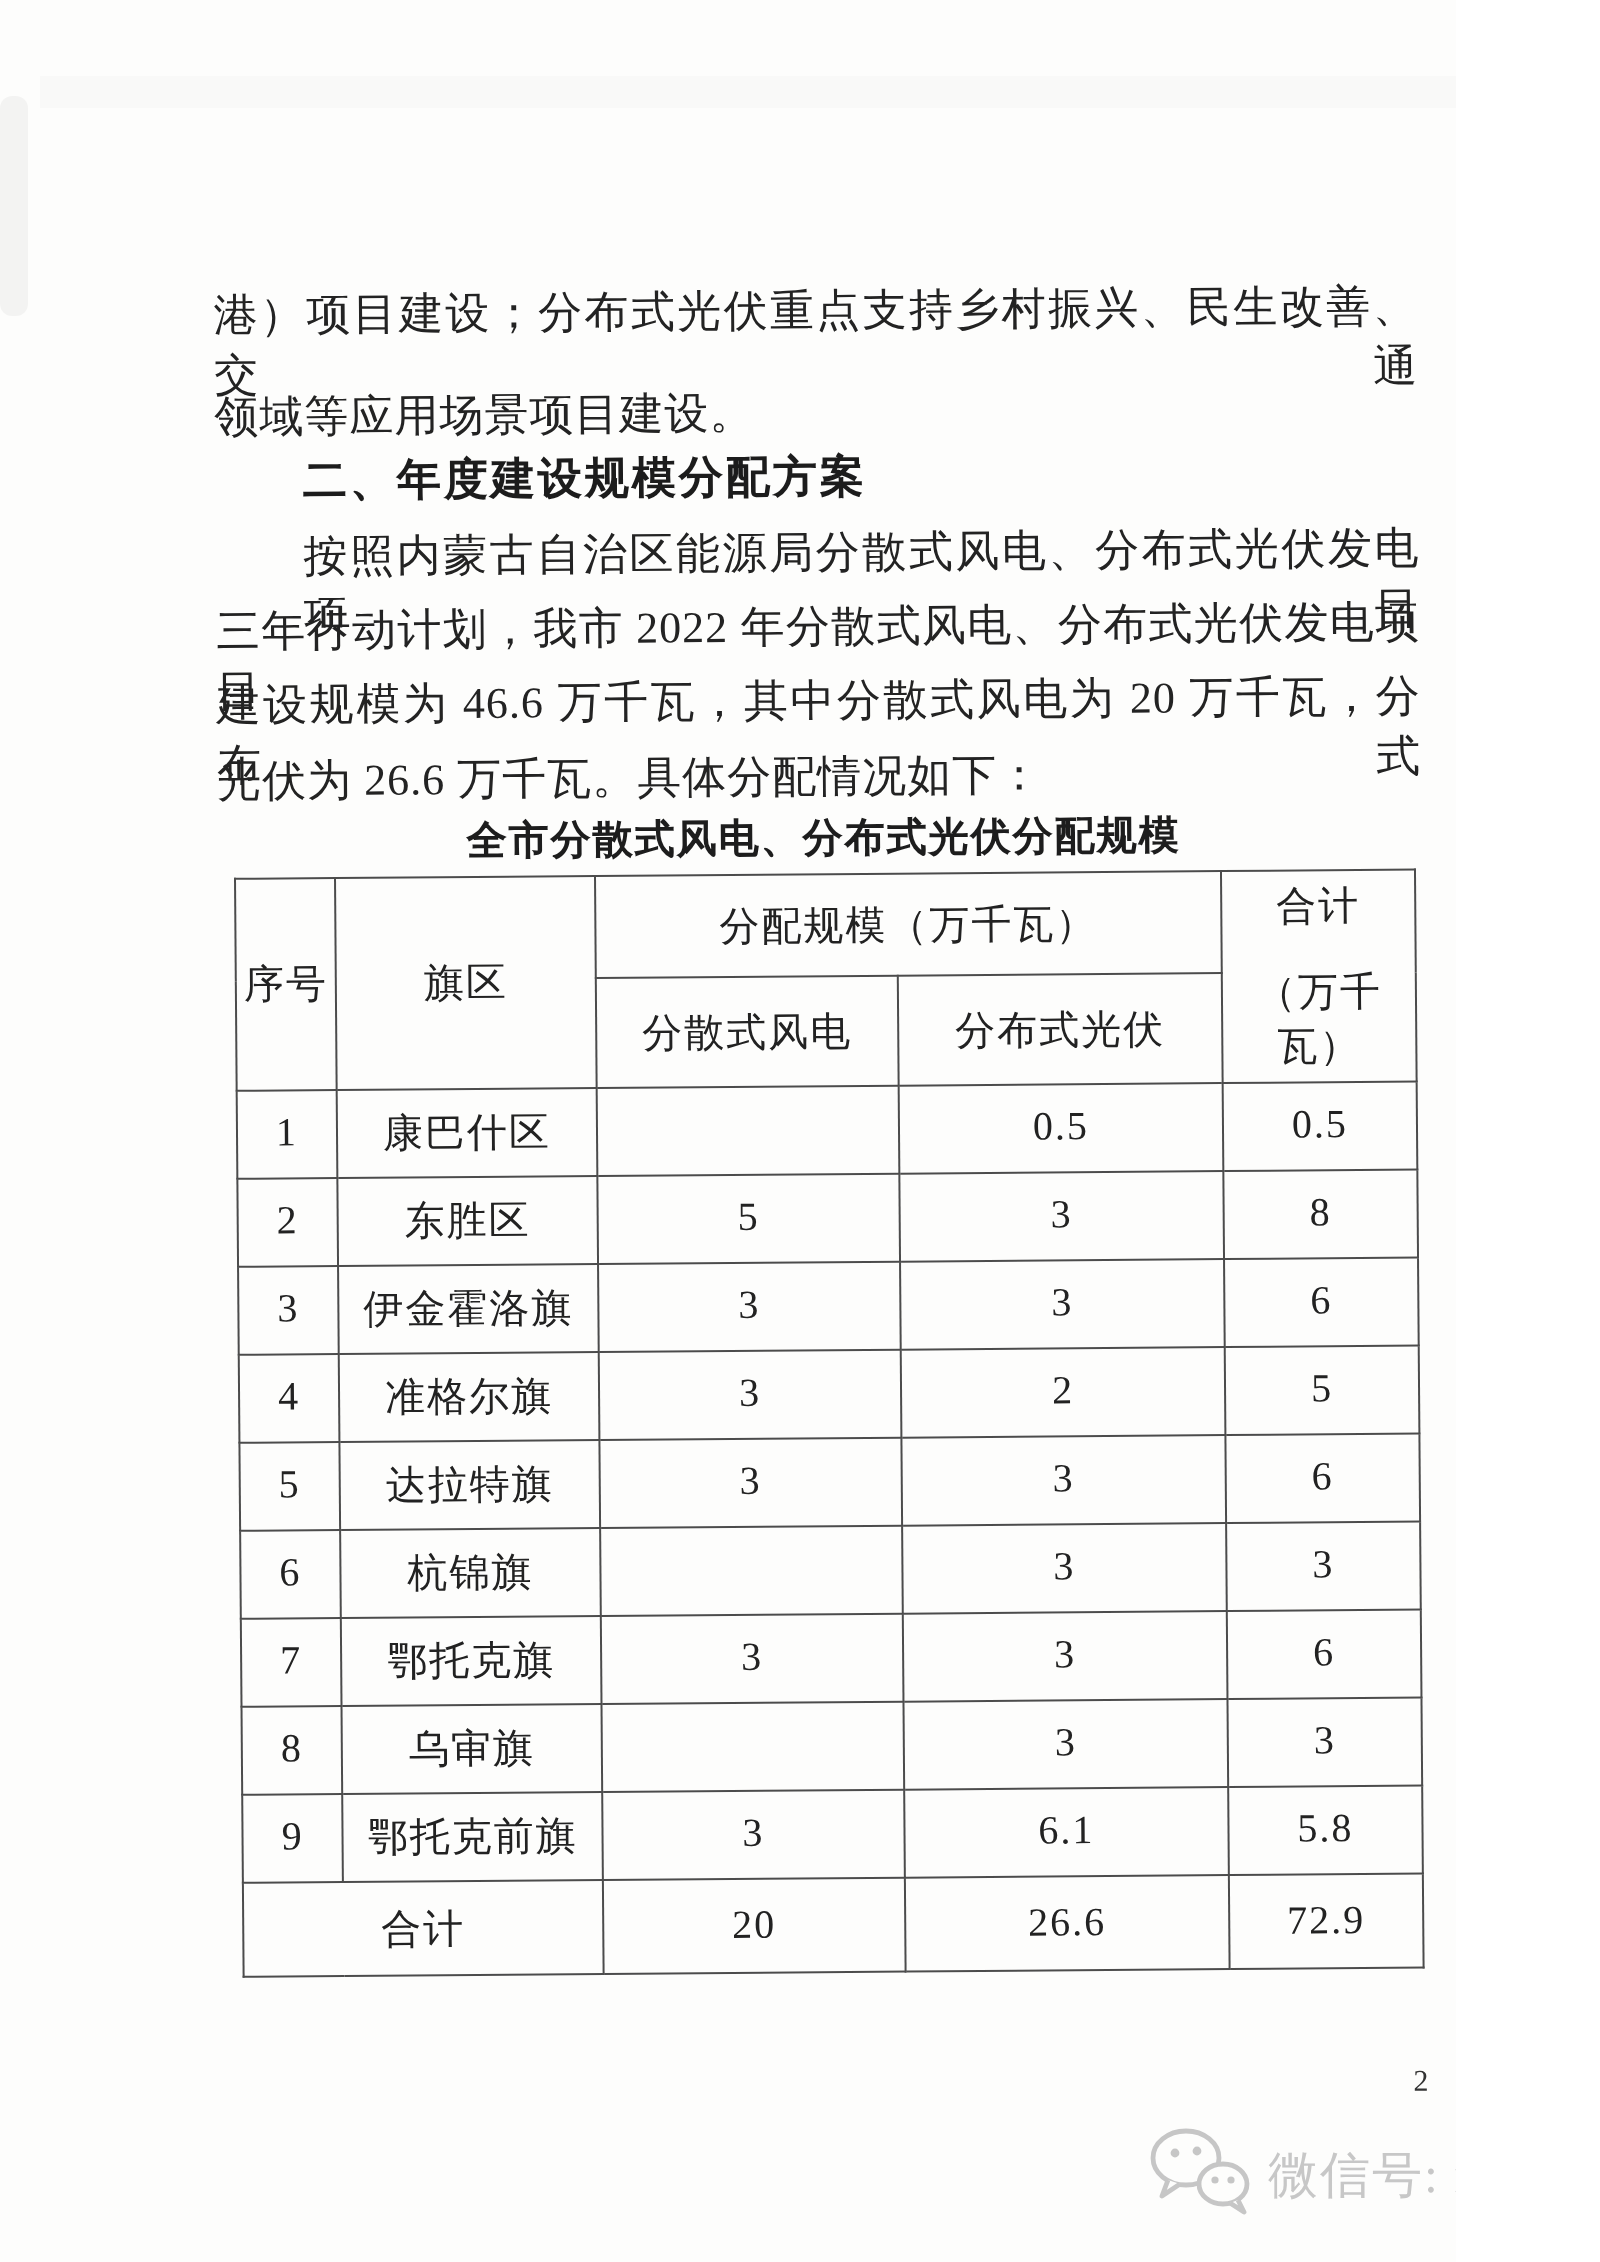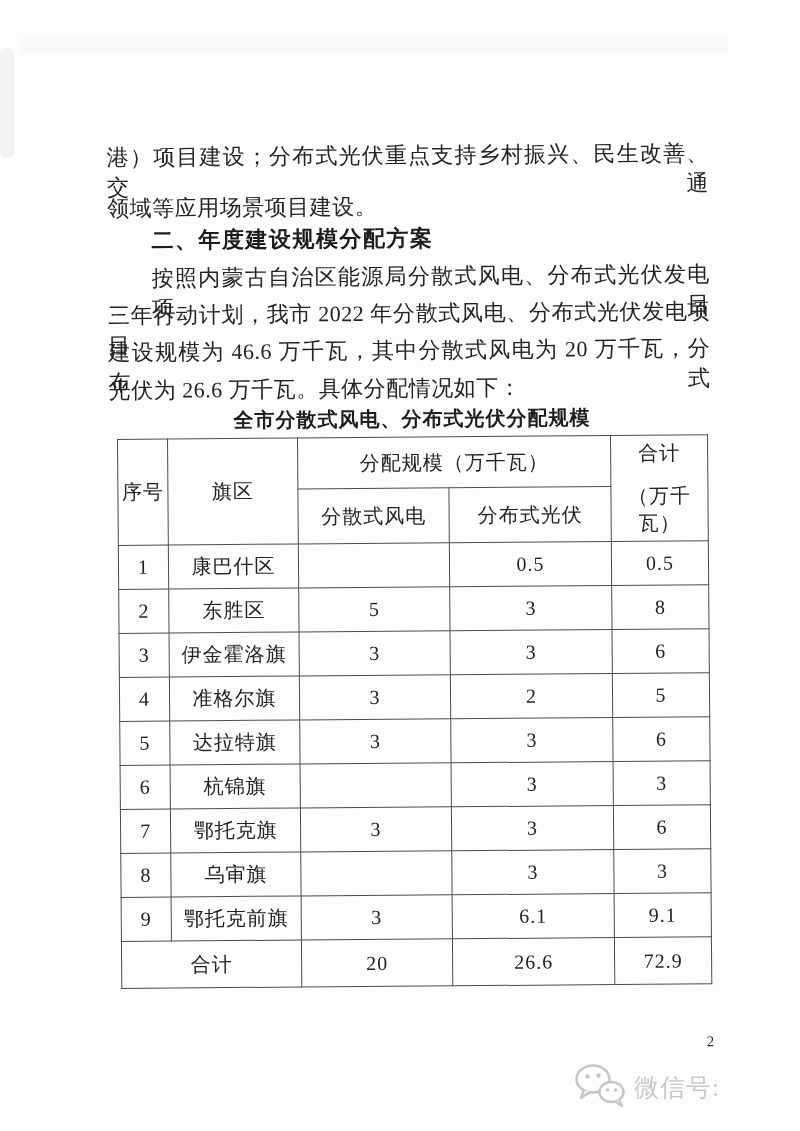--- a/index.html
+++ b/index.html
@@ -206,21 +206,21 @@
           <td>乌审旗</td>
           <td class="num"></td>
           <td class="num">3</td>
           <td class="num">3</td>
         </tr>
         <tr>
           <td class="num">9</td>
           <td>鄂托克前旗</td>
           <td class="num">3</td>
           <td class="num">6.1</td>
-          <td class="num">9.1</td>
+          <td class="num">5.8</td>
         </tr>
         <tr class="total-row">
           <td colspan="2">合计</td>
           <td class="num">20</td>
           <td class="num">26.6</td>
           <td class="num">72.9</td>
         </tr>
       </tbody>
     </table>
 

